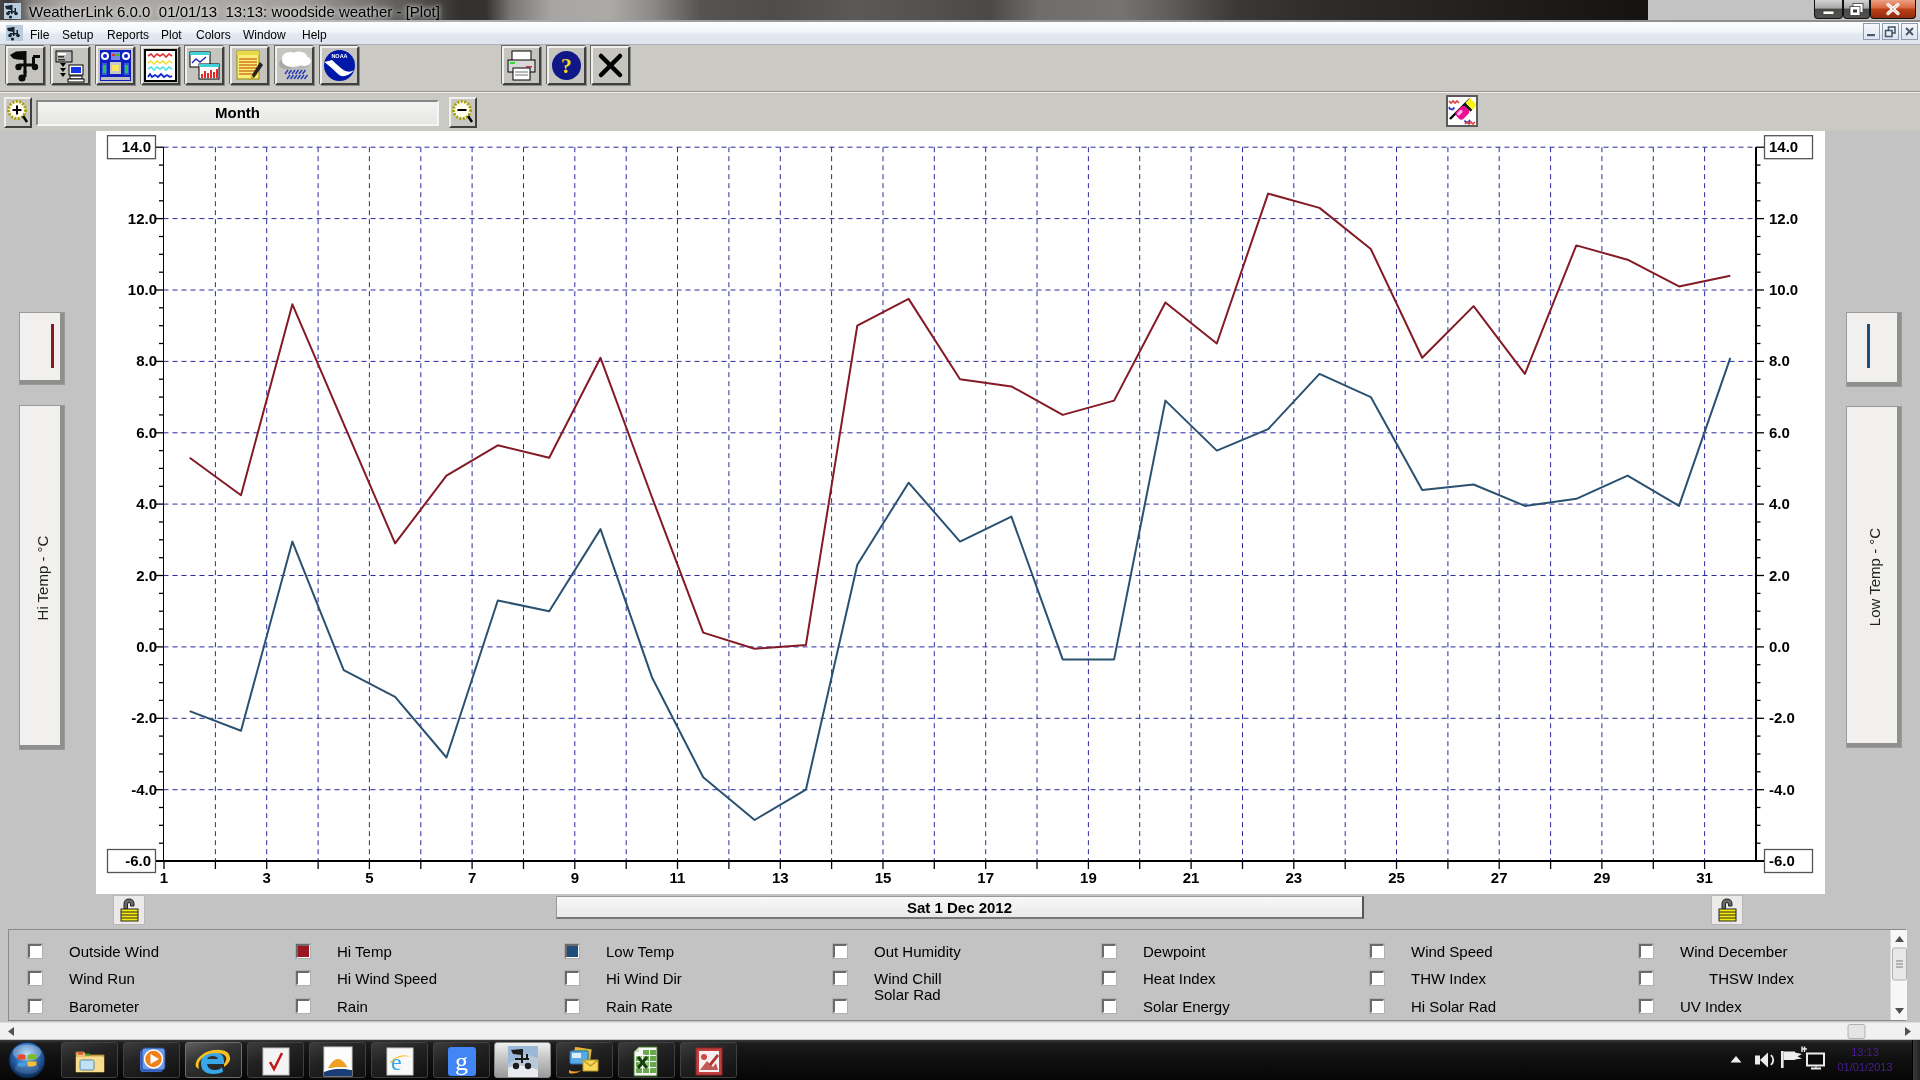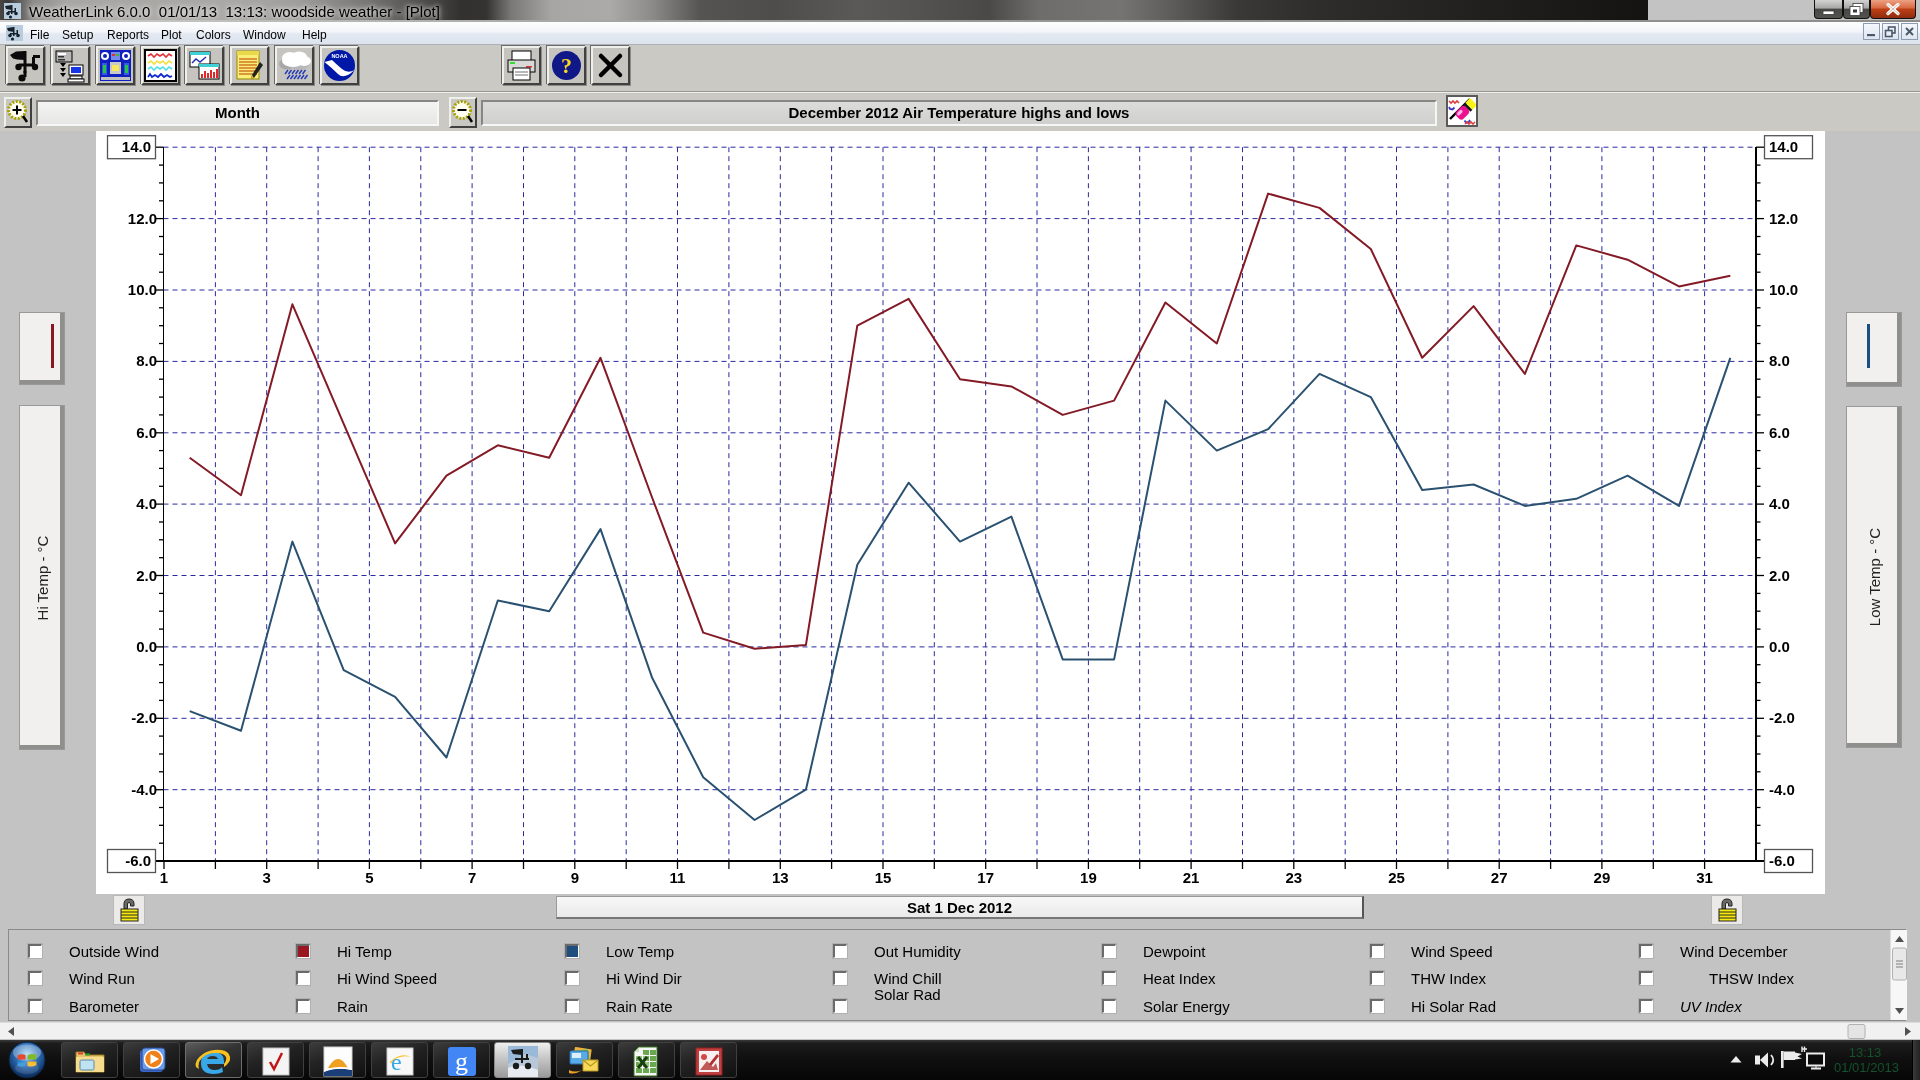--- a/index.html
+++ b/index.html
@@ -53,21 +53,21 @@
 .cklabel { position:absolute; font-size:15px; color:#000; }
 
 #vsb { position:absolute; left:1890px; top:930px; width:17px; height:90px; background:#f7f7f7; border-left:1px solid #dcdcdc; }
 #hsb { position:absolute; left:0px; top:1022px; width:1920px; height:17px; background:#f1f1f1; border-top:1px solid #dcdcdc; }
 
 #taskbar { position:absolute; left:0; top:1040px; width:1920px; height:40px;
   background:linear-gradient(#3a3a3a 0%,#1c1c1c 8%,#101010 45%,#060606 100%); }
 .tkbtn { position:absolute; top:2px; width:57px; height:36px; border-radius:3px;
   background:linear-gradient(160deg,#3c3c3c 0%,#232323 40%,#101010 100%); border:1px solid #404040; }
 .tkbtn.active { background:linear-gradient(#efefef 0%,#cacaca 40%,#9a9a9a 100%); border:1px solid #888; }
-#clock { position:absolute; left:1834px; top:1045px; width:62px; text-align:center; color:#14532d; font-size:13px; line-height:15px; }
+#clock { position:absolute; left:1834px; top:1045px; width:62px; text-align:center; color:#4c1d95; font-size:11px; line-height:15px; }
 #showdesk { position:absolute; left:1912px; top:1040px; width:8px; height:40px; background:linear-gradient(90deg,#3a3a3a,#222); border-left:1px solid #000; }
 </style>
 </head>
 <body>
 <div id="root">
   <div id="titlebar">
     <svg width="17" height="16" viewBox="0 0 17 16" style="position:absolute;left:4px;top:3px">
       <rect x="0" y="0" width="17" height="16" fill="#b8ccdd"></rect>
       <g fill="#16212b">
           <polygon points="1,3 8,2 8,7 2,6"></polygon>
@@ -276,21 +276,20 @@
             <line x1="11" y1="6.5" x2="11" y2="15.5"></line>
           </g>
       <line x1="17" y1="17" x2="21" y2="23" stroke="#000" stroke-width="2.5"></line>
         </svg></div>
     <div class="sunken" id="monthfield">Month</div>
     <div class="zbtn" style="left:449px"><svg width="24" height="27" viewBox="0 0 24 27">
       <circle cx="11" cy="11" r="8.5" fill="#fffef0" stroke="#a8a000" stroke-width="3" stroke-dasharray="2,1.5"></circle>
       <line x1="6.5" y1="11" x2="15.5" y2="11" stroke="#000" stroke-width="2"></line>
       <line x1="17" y1="17" x2="21" y2="23" stroke="#000" stroke-width="2.5"></line>
         </svg></div>
-    <div class="sunken" id="titlefield">December 2012 Air Temperature highs and lows</div>
     <div id="eraserbtn" style="position:absolute;left:1446px;top:1px;width:32px;height:32px;background:#fff;border:2px solid #5a5a5a;">
       <svg width="28" height="28" viewBox="0 0 28 28">
         <polyline points="1,4 3,6 5,4 7,6 9,4 11,6" fill="none" stroke="#e04040" stroke-width="1.6"></polyline>
         <polyline points="1,10 2,12 4.5,12.5 6.5,10.5" fill="none" stroke="#3838cc" stroke-width="1.8"></polyline>
         <polyline points="16.5,23.5 18,25.5 20.5,25.5 22,23" fill="none" stroke="#3838cc" stroke-width="1.8"></polyline>
         <polyline points="17,27 19,25 21,27 23,25 25,27 27,25" fill="none" stroke="#e04040" stroke-width="1.6"></polyline>
         <line x1="2" y1="22" x2="22" y2="2" stroke="#000" stroke-width="2.4"></line>
         <g transform="rotate(-45 14 14)">
           <rect x="6.5" y="10.5" width="13" height="10" rx="3.5" fill="#ee1090"></rect>
           <rect x="8" y="12" width="6.5" height="3.2" rx="1.6" fill="#ffb8e8"></rect>
@@ -577,21 +576,21 @@
       <div class="cklabel" style="left:328px;top:68px;">Rain</div>
       <div class="ck" style="left:556px;top:69px;"></div>
       <div class="cklabel" style="left:597px;top:68px;">Rain Rate</div>
       <div class="ck" style="left:824px;top:69px;"></div>
       <div class="cklabel" style="left:865px;top:56px;">Solar Rad</div>
       <div class="ck" style="left:1093px;top:69px;"></div>
       <div class="cklabel" style="left:1134px;top:68px;">Solar Energy</div>
       <div class="ck" style="left:1361px;top:69px;"></div>
       <div class="cklabel" style="left:1402px;top:68px;">Hi Solar Rad</div>
       <div class="ck" style="left:1630px;top:69px;"></div>
-      <div class="cklabel" style="left:1671px;top:68px;font-style:italic;">UV Index</div>
+      <div class="cklabel" style="left:1671px;top:68px;">UV Index</div>
     </div>
   <div id="vsb">
     <svg width="17" height="90" viewBox="0 0 17 90">
       <polygon points="8.5,6 13,12 4,12" fill="#505050"></polygon>
       <rect x="1.5" y="18" width="14" height="32" rx="2" fill="#e8e8e8" stroke="#b0b0b0"></rect>
       <g stroke="#909090" stroke-width="1.2">
           <line x1="5" y1="31" x2="12" y2="31"></line>
           <line x1="5" y1="34" x2="12" y2="34"></line>
           <line x1="5" y1="37" x2="12" y2="37"></line>
         </g>

